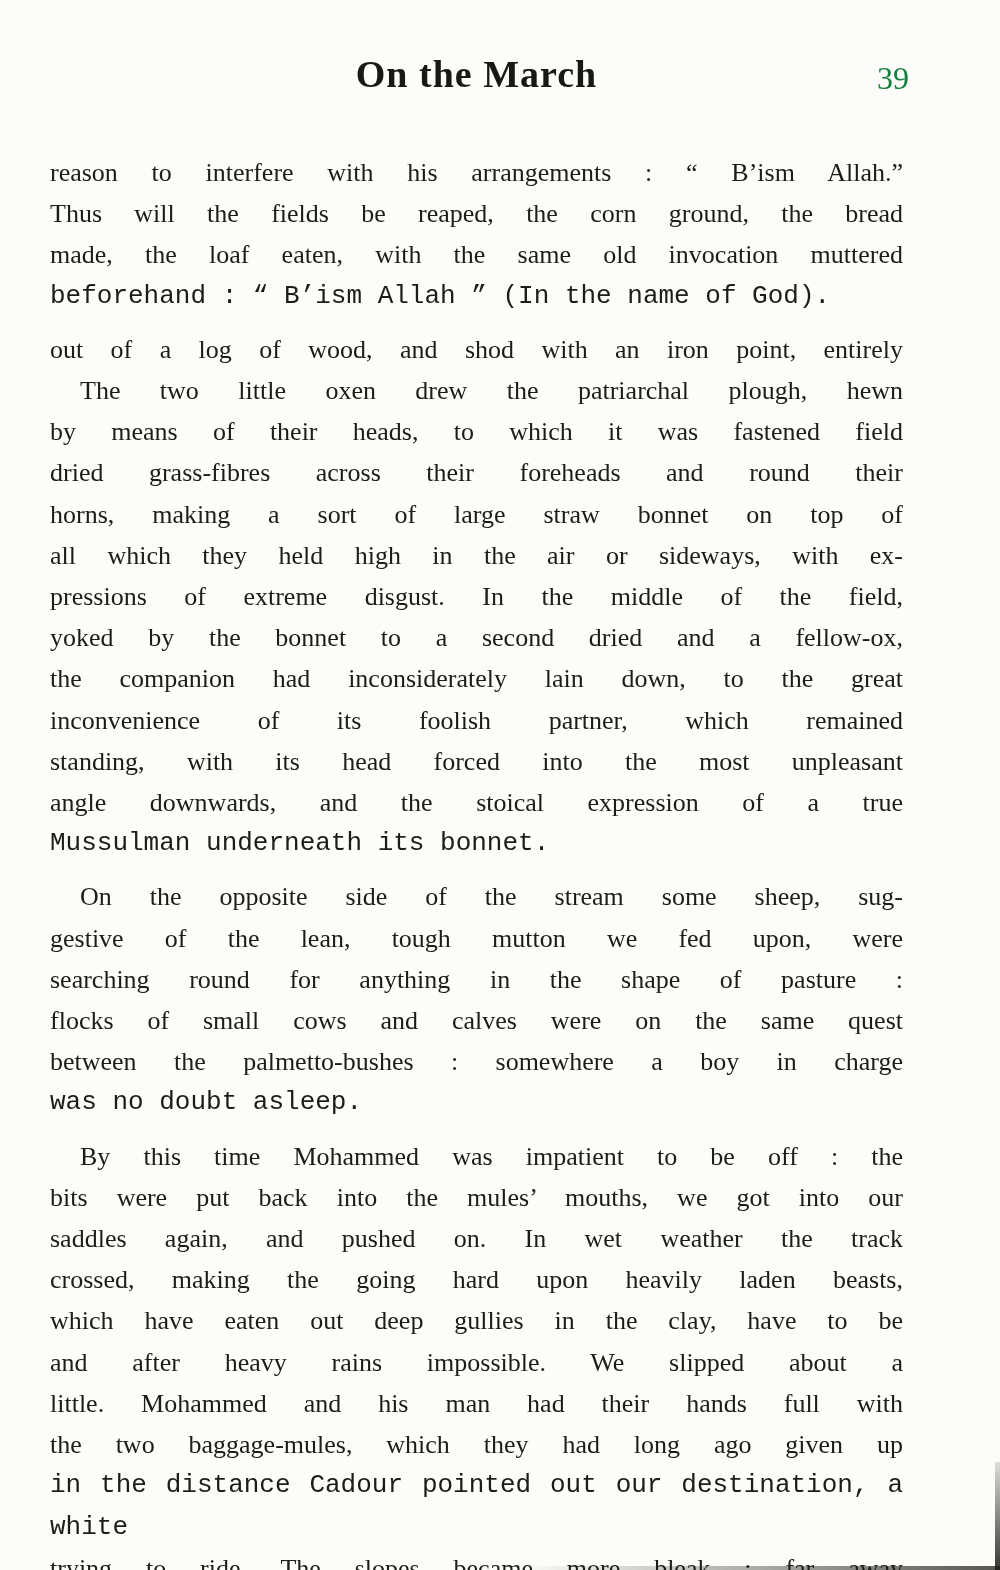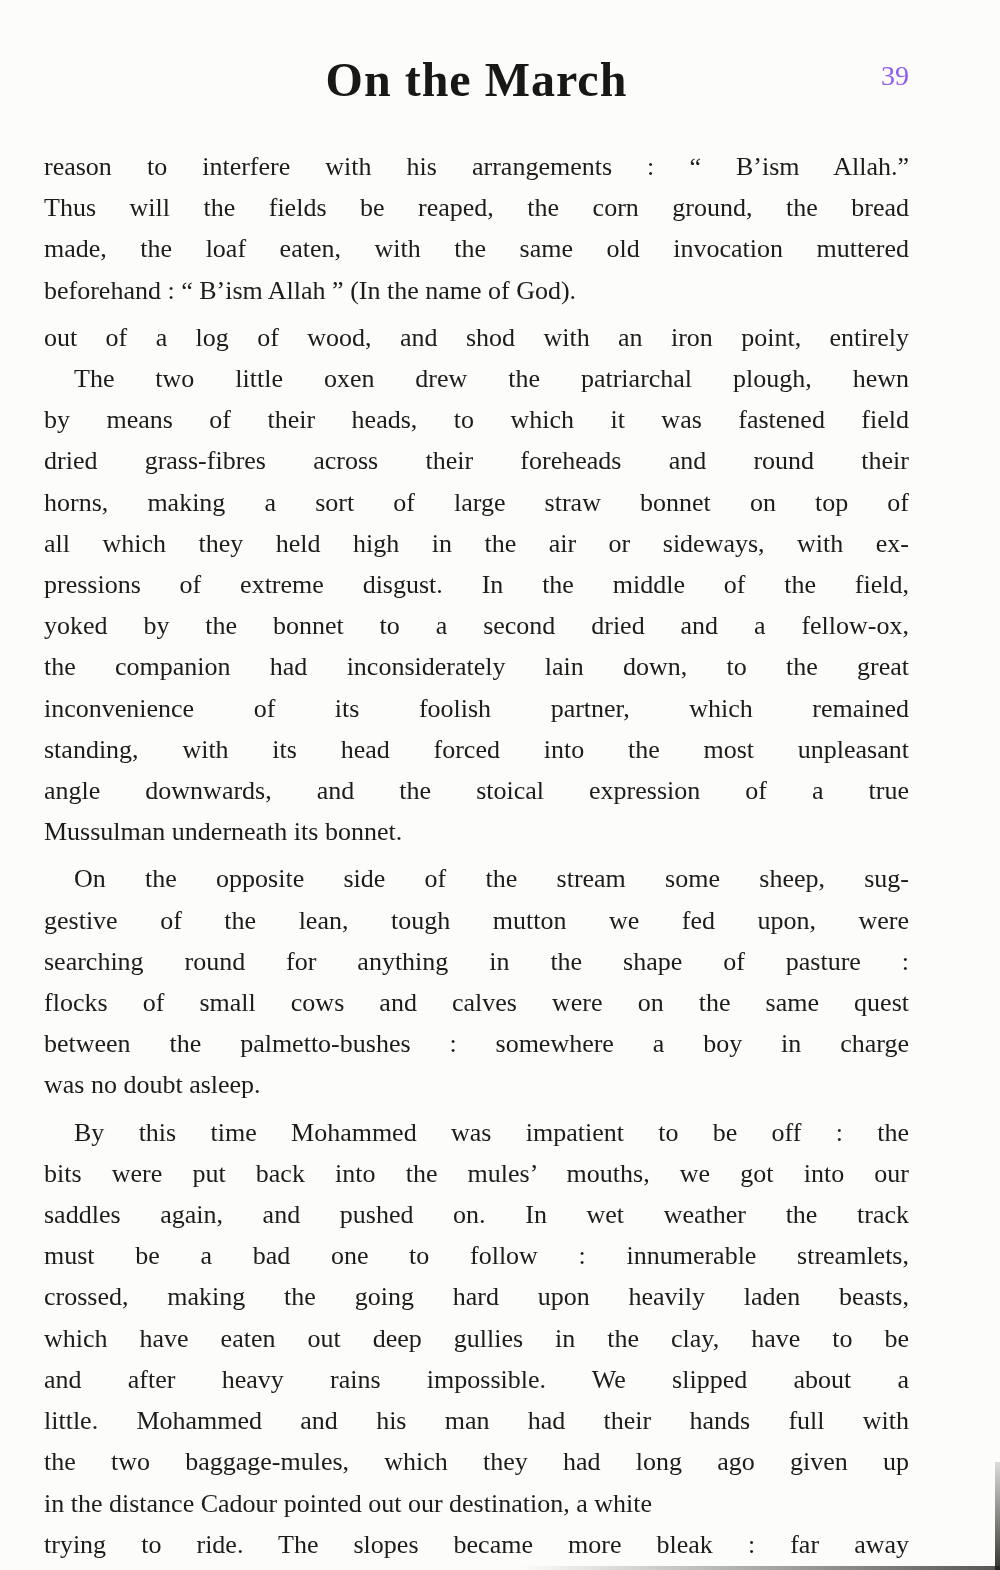--- a/index.html
+++ b/index.html
@@ -24,52 +24,53 @@
     top: 52px;
     left: 38px;
     width: 877px;
     height: 48px;
   }
   .header-title {
     position: absolute;
     left: 0;
     right: 0;
     text-align: center;
-    font-size: 48px;
+    font-size: 38px;
     font-weight: bold;
     letter-spacing: 1px;
     color: #181816;
   }
   .page-number {
     position: absolute;
     right: 6px;
     top: 8px;
-    font-size: 28px;
-    color: #8b5cf6;
+    font-size: 32px;
+    color: #15803d;
     text-align: center;
   }
   .page-body {
     position: absolute;
     left: 38px;
     top: 140px;
     width: 877px;
   }
   .paragraph {
-    margin: 6px;
+    margin: 12px;
   }
   .line {
     font-size: 26px;
     line-height: 41.2px;
     white-space: normal;
     text-align: justify;
     text-align-last: justify;
     color: #1c1c1a;
   }
   .line.last {
     text-align-last: left;
+    font-family: Liberation Mono, monospace;
   }
   .line.indent {
     padding-left: 30px;
   }
   .scan-edge-right {
     position: absolute;
     right: 0;
     top: 1462px;
     width: 5px;
     height: 108px;
@@ -121,21 +122,20 @@
         <div class="line">gestive of the lean, tough mutton we fed upon, were</div>
         <div class="line">searching round for anything in the shape of pasture :</div>
         <div class="line">flocks of small cows and calves were on the same quest</div>
         <div class="line">between the palmetto-bushes : somewhere a boy in charge</div>
         <div class="line last">was no doubt asleep.</div>
       </div>
       <div class="paragraph">
         <div class="line indent">By this time Mohammed was impatient to be off : the</div>
         <div class="line">bits were put back into the mules’ mouths, we got into our</div>
         <div class="line">saddles again, and pushed on. In wet weather the track</div>
-        <div class="line">must be a bad one to follow : innumerable streamlets,</div>
         <div class="line">crossed, making the going hard upon heavily laden beasts,</div>
         <div class="line">which have eaten out deep gullies in the clay, have to be</div>
         <div class="line">and after heavy rains impossible. We slipped about a</div>
         <div class="line">little. Mohammed and his man had their hands full with</div>
         <div class="line">the two baggage-mules, which they had long ago given up</div>
         <div class="line last">in the distance Cadour pointed out our destination, a white</div>
         <div class="line">trying to ride. The slopes became more bleak : far away</div>
       </div>
     </div>
 

